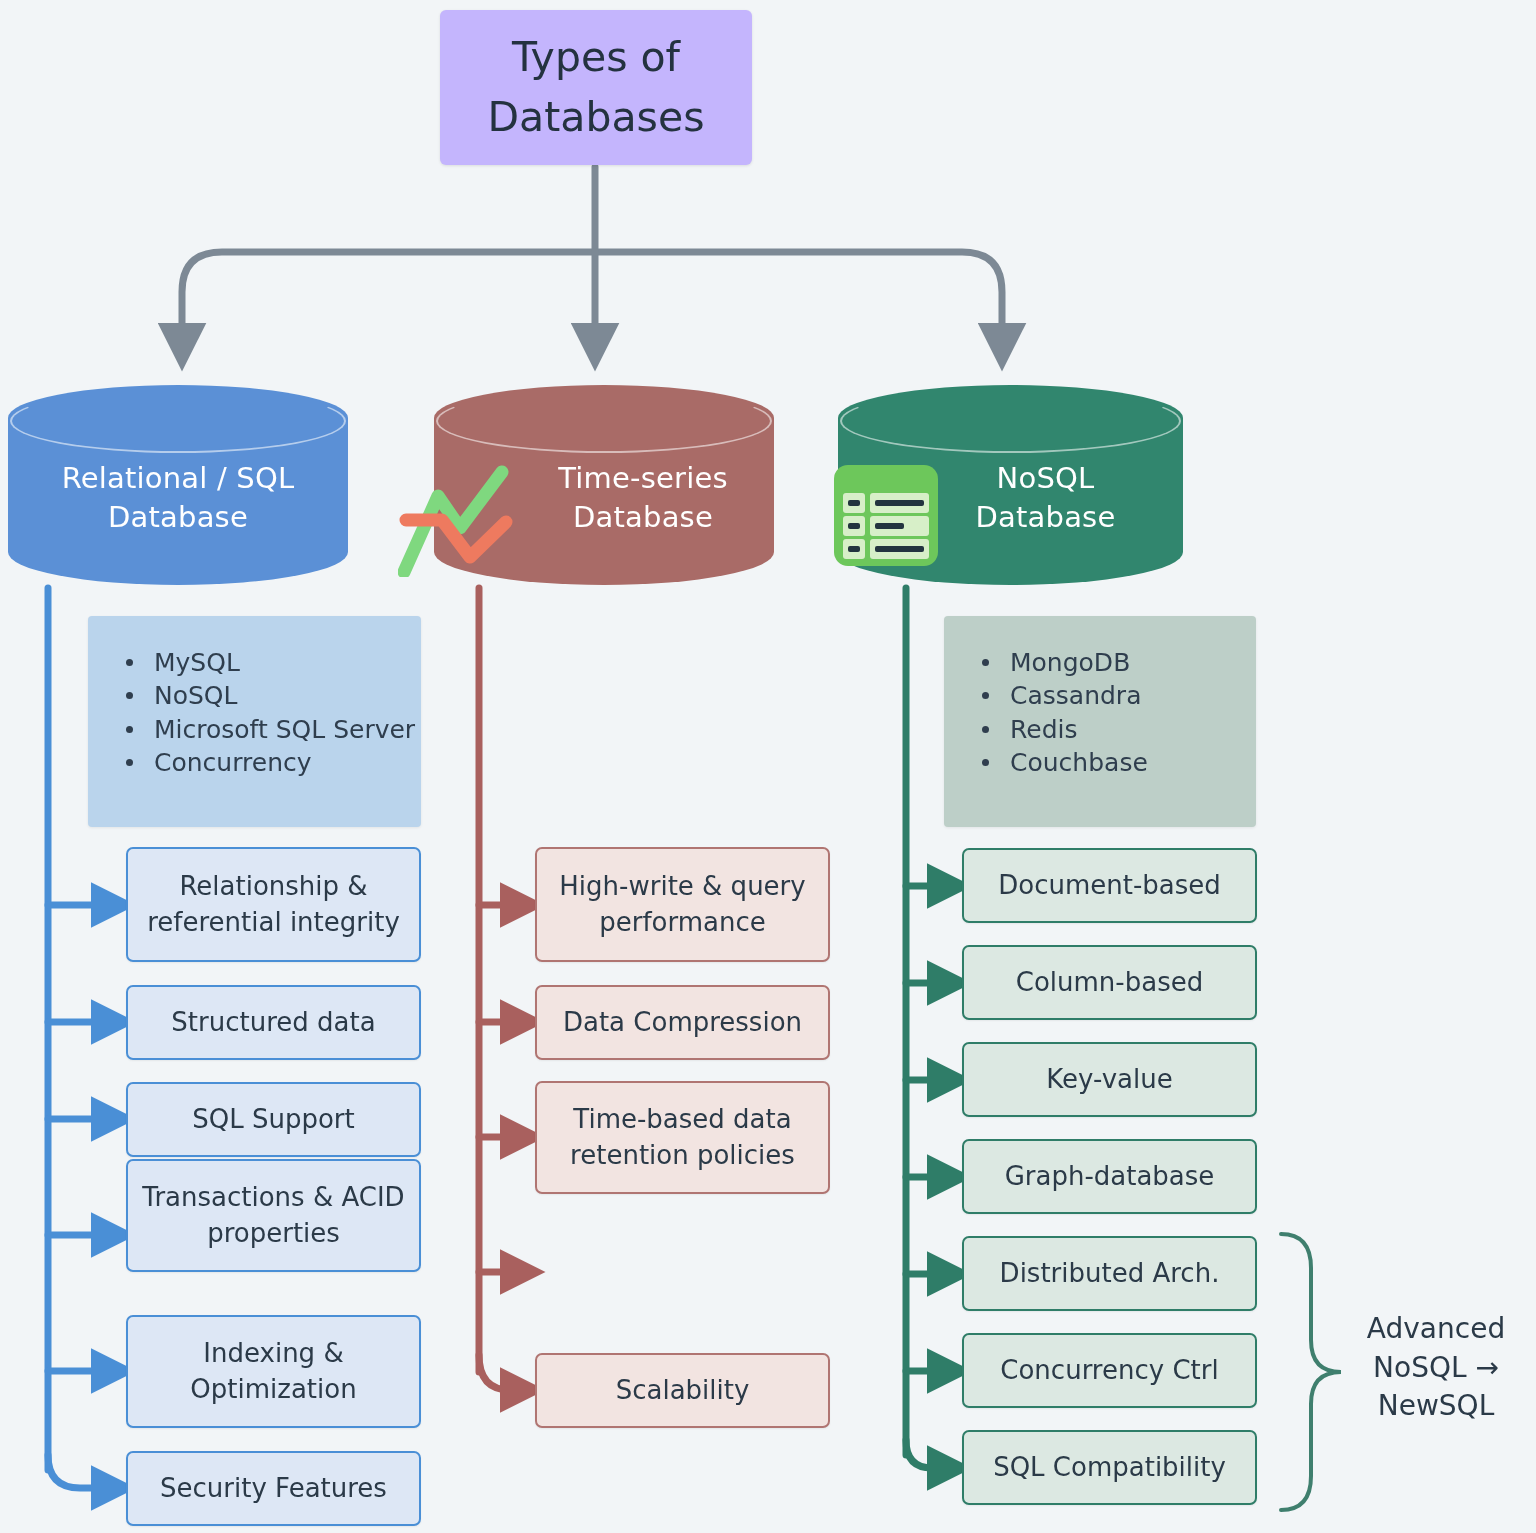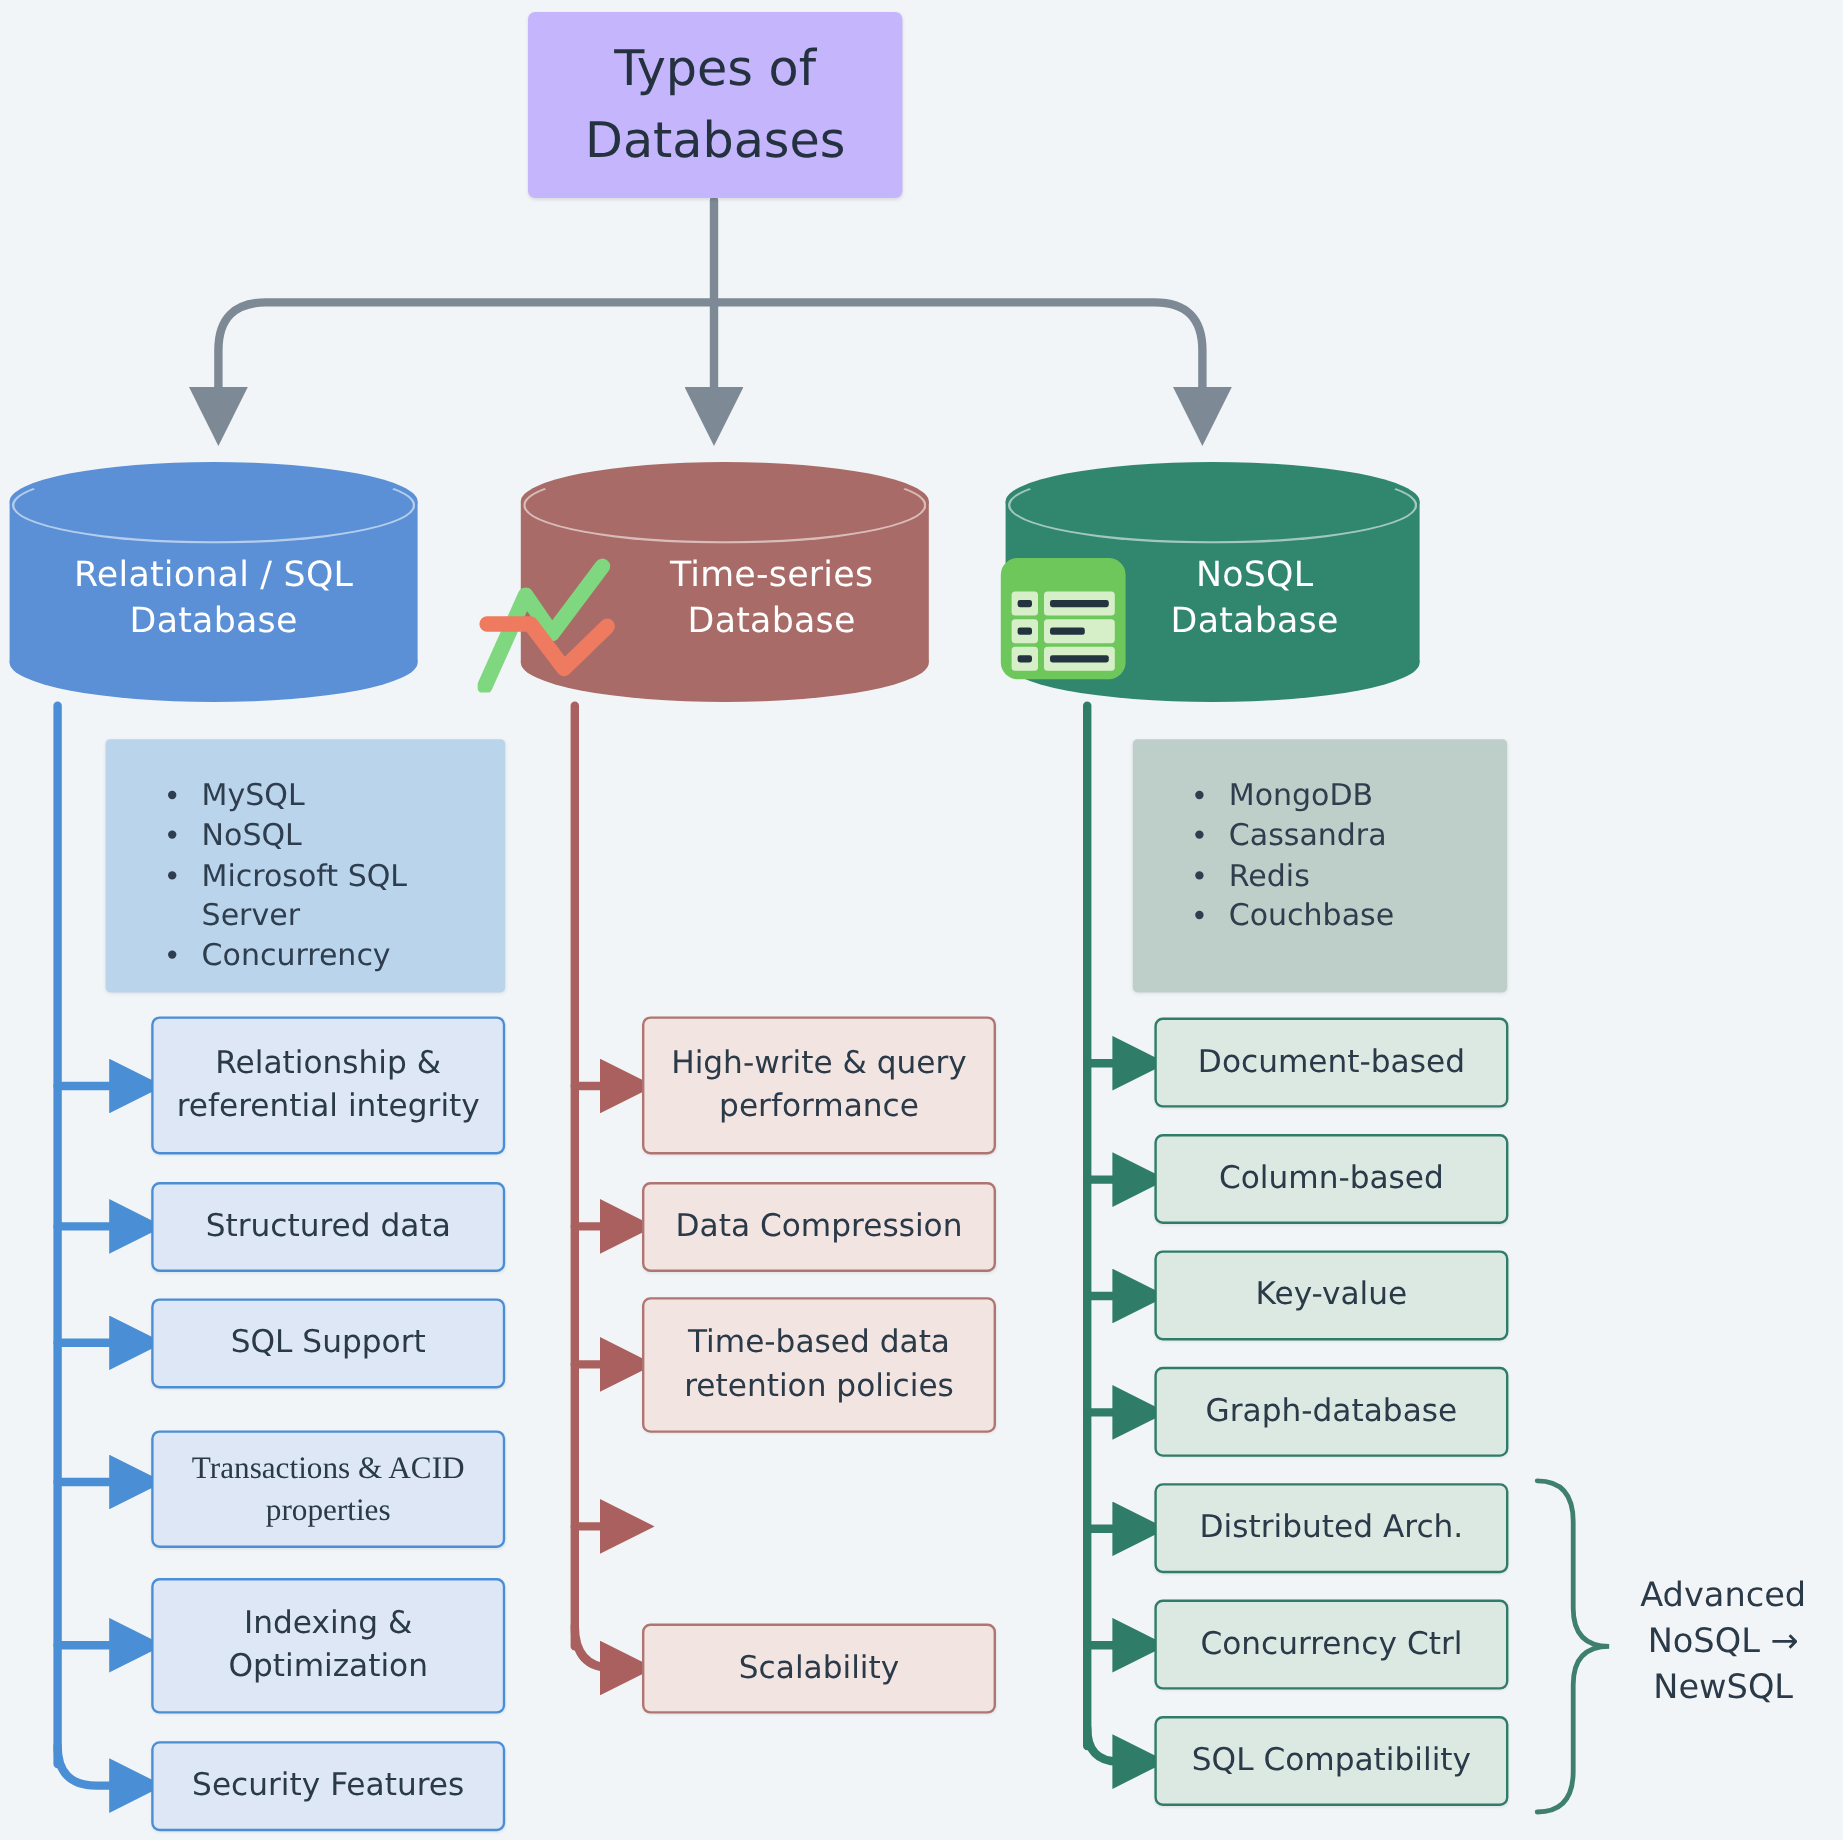--- a/index.html
+++ b/index.html
@@ -75,21 +75,21 @@
   #cyl-nosql .body, #cyl-nosql .top-ellipse, #cyl-nosql .bot-ellipse { background: #31866E; }
 
   
   .ts-icon { position: absolute; left: 398px; top: 462px; width: 120px; height: 115px; z-index: 5; }
   .nosql-icon { position: absolute; left: 832px; top: 463px; width: 108px; height: 105px; z-index: 5; }
 
   
   .bullet-box {
     position: absolute;
     border-radius: 4px;
-    padding: 30px 0 0 46px;
+    padding: 30px 0 0 32px;
     box-shadow: 0 1px 3px rgba(0,0,0,.07);
   }
   .bullet-box ul { list-style: none; }
   .bullet-box li {
     color: #2F3E4E;
     font-size: 25px;
     line-height: 1.33;
     position: relative;
     padding-left: 34px;
   }
@@ -277,21 +277,21 @@
       <li>MongoDB</li>
       <li>Cassandra</li>
       <li>Redis</li>
       <li>Couchbase</li>
     </ul>
   </div>
 
   <div class="feat sql" style="top:847px;height:115px;">Relationship &amp; referential integrity</div>
   <div class="feat sql" style="top:985px;height:75px;">Structured data</div>
   <div class="feat sql" style="top:1082px;height:75px;">SQL Support</div>
-  <div class="feat sql" style="top:1192px;height:98px;font-family:Liberation Serif, serif;">Transactions &amp; ACID properties</div>
+  <div class="feat sql" style="top:1159px;height:113px;">Transactions &amp; ACID properties</div>
   <div class="feat sql" style="top:1315px;height:113px;">Indexing &amp; Optimization</div>
   <div class="feat sql" style="top:1451px;height:75px;">Security Features</div>
 
   <div class="feat ts" style="top:847px;height:115px;">High-write &amp; query performance</div>
   <div class="feat ts" style="top:985px;height:75px;">Data Compression</div>
   <div class="feat ts" style="top:1081px;height:113px;">Time-based data retention policies</div>
   <div class="feat ts" style="top:1353px;height:75px;">Scalability</div>
 
   <div class="feat nosql" style="top:848px;height:75px;">Document-based</div>
   <div class="feat nosql" style="top:945px;height:75px;">Column-based</div>

